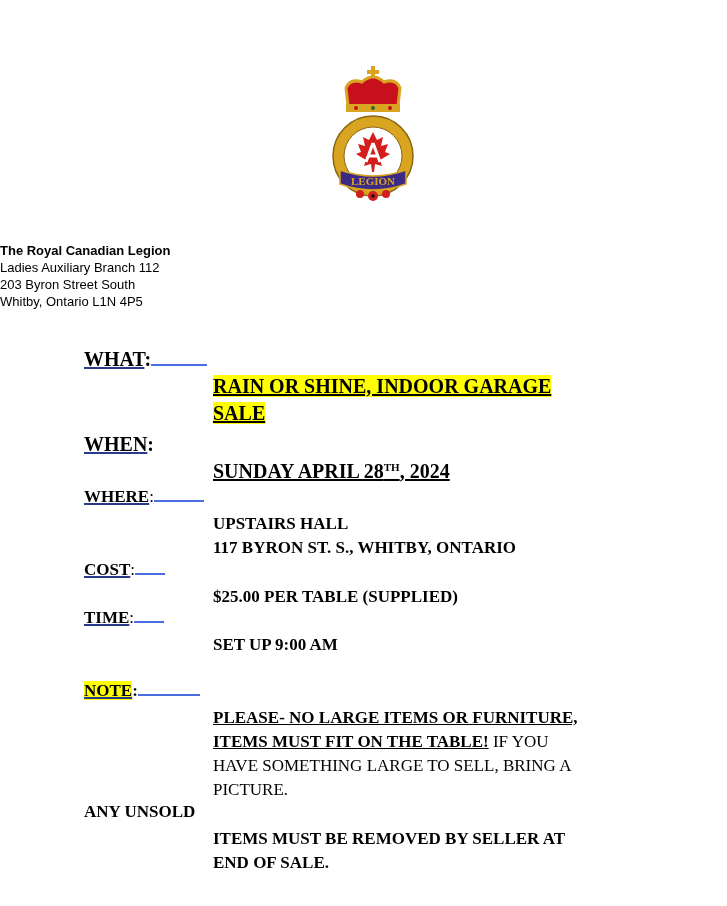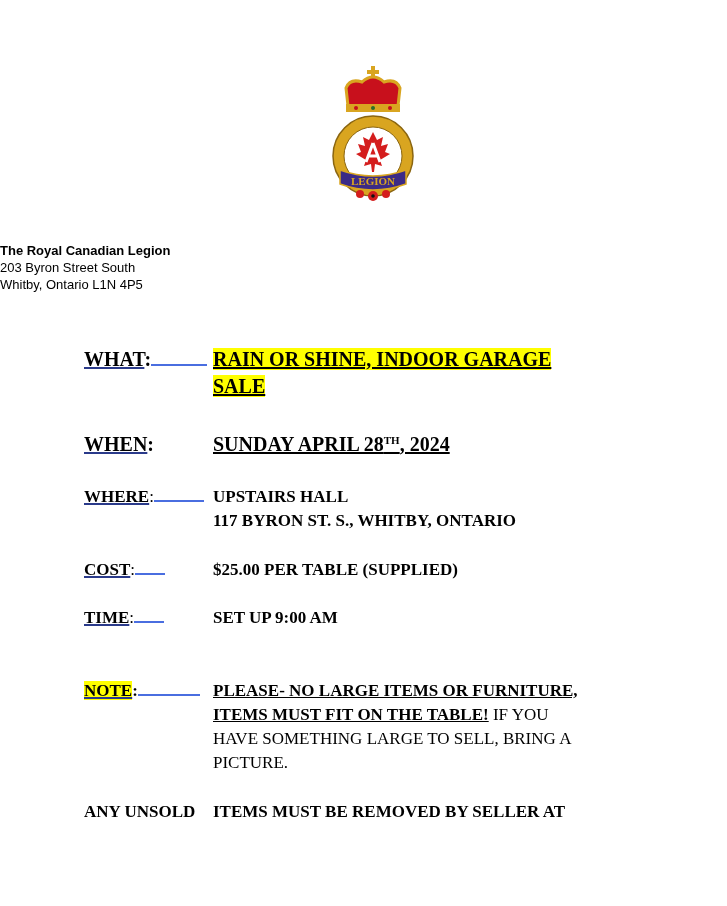--- a/index.html
+++ b/index.html
@@ -6,21 +6,21 @@
   body { width: 727px; height: 906px; position: relative; overflow: hidden; }
   .logo { position: absolute; left: 332px; top: 66px; width: 82px; height: 140px; text-align: right; }
   .header { position: absolute; left: 0; width: 727px; 
             font-family: "Liberation Sans", sans-serif; font-size: 13px; color: #000; line-height: 17px; top: 242px; }
   .header .org { font-weight: bold; }
   .doc { font-family: "Liberation Serif", serif; color: #000; }
   .row { position: absolute; left: 84px; width: 600px; font-size: 17px; line-height: 24px; }
   .lbl { position: absolute; left: 0; font-weight: bold; }
   .lbl .u { text-decoration: underline; text-decoration-color: #2a3a8a; text-decoration-thickness: 2px; }
   .tab { display: inline-block; border-bottom: 2px solid #4a6ee0; height: 14px; vertical-align: baseline; }
-  .val { position: absolute; left: 129px; font-weight: bold; width: 460px; }
+  .val { position: absolute; left: 129px; font-weight: bold; width: 460px; margin-top: 27px; }
   .big { font-size: 20px; line-height: 27px; }
   .hl { background: #ffff00; }
   .ul { text-decoration: underline; }
   .normal { font-weight: normal; }
   sup { font-size: 11px; vertical-align: 7px; line-height: 0; }
 </style>
 </head>
 <body>
 
 <div class="logo">
@@ -45,20 +45,21 @@
 
     <circle cx="28" cy="128" r="4" fill="#d41d1d"></circle>
       <circle cx="41" cy="130" r="5" fill="#d41d1d"></circle>
       <circle cx="54" cy="128" r="4" fill="#d41d1d"></circle>
     <circle cx="41" cy="130" r="1.8" fill="#111"></circle>
   </svg>
 </div>
 
 <div class="header">
   <div class="org">The Royal Canadian Legion</div>
+  <div>Ladies Auxiliary Branch 112</div>
   <div>203 Byron Street South</div>
   <div>Whitby, Ontario L1N 4P5</div>
 </div>
 
 <div class="doc">
 
   <div class="row big" style="top:346px;">
     <span class="lbl"><span class="u">WHAT</span><span>:</span><span class="tab" style="width:56px;"></span></span>
     <div class="val">
       <span class="hl ul">RAIN OR SHINE, INDOOR GARAGE </span><br>
@@ -98,15 +99,16 @@
       <div><span class="ul">ITEMS MUST FIT ON THE TABLE!</span><span class="normal"> IF YOU</span></div>
       <div class="normal">HAVE SOMETHING LARGE TO SELL, BRING A</div>
       <div class="normal">PICTURE.</div>
     </div>
   </div>
 
   <div class="row" style="top:800px;">
     <span class="lbl">ANY UNSOLD</span>
     <div class="val">
       <div>ITEMS MUST BE REMOVED BY SELLER AT</div>
+      <div>END OF SALE.</div>
     </div>
   </div>
 </div>
 
 </body></html>

